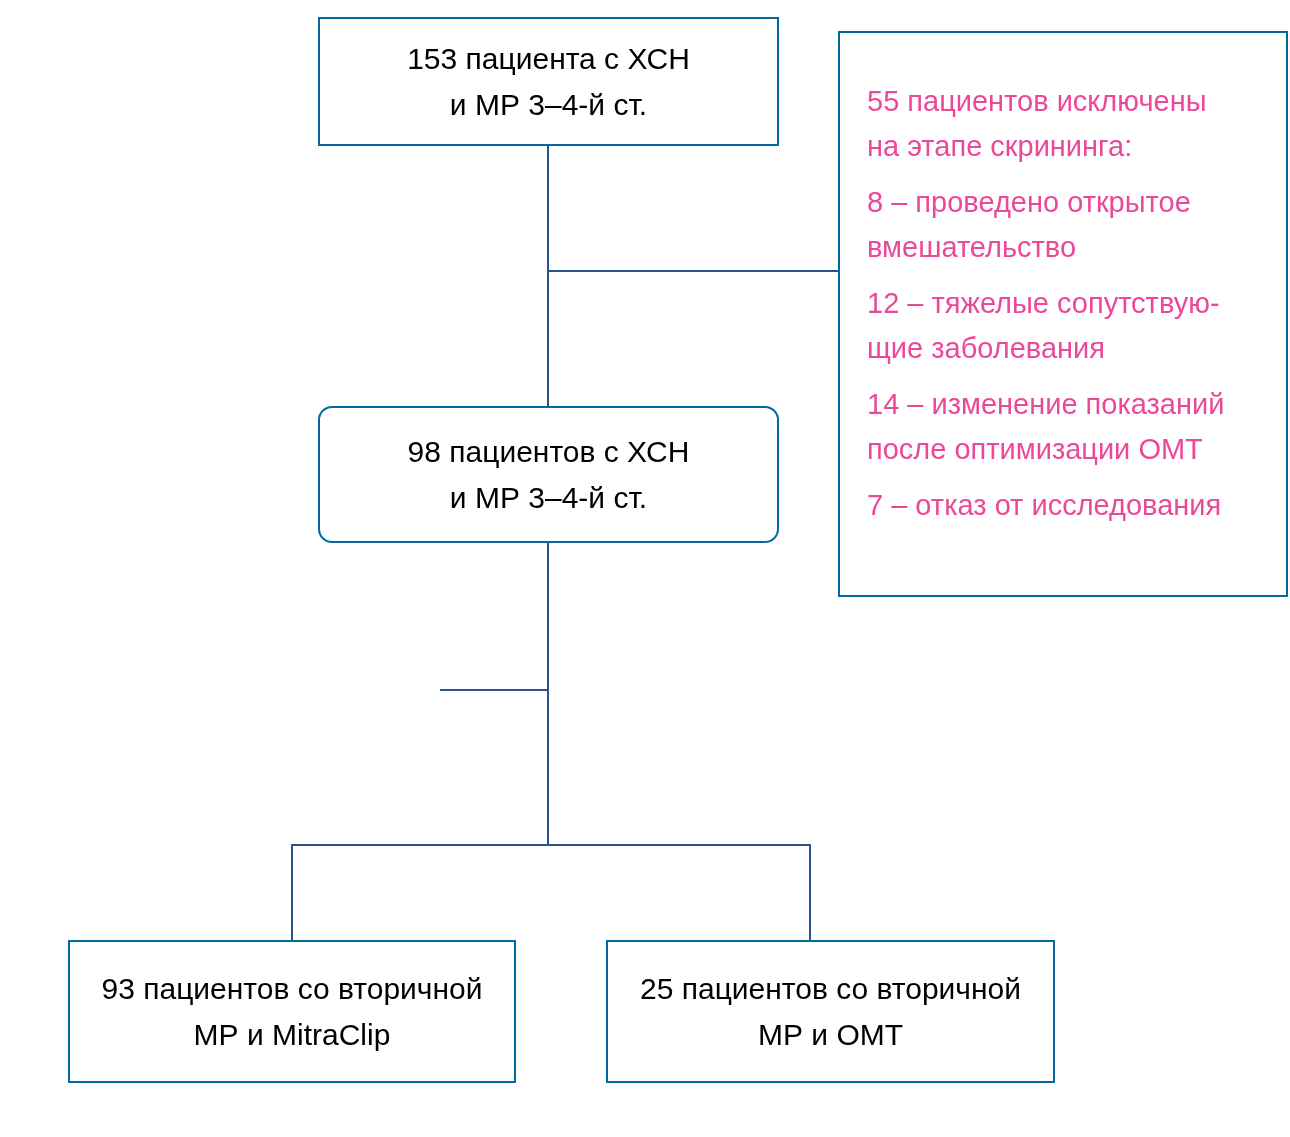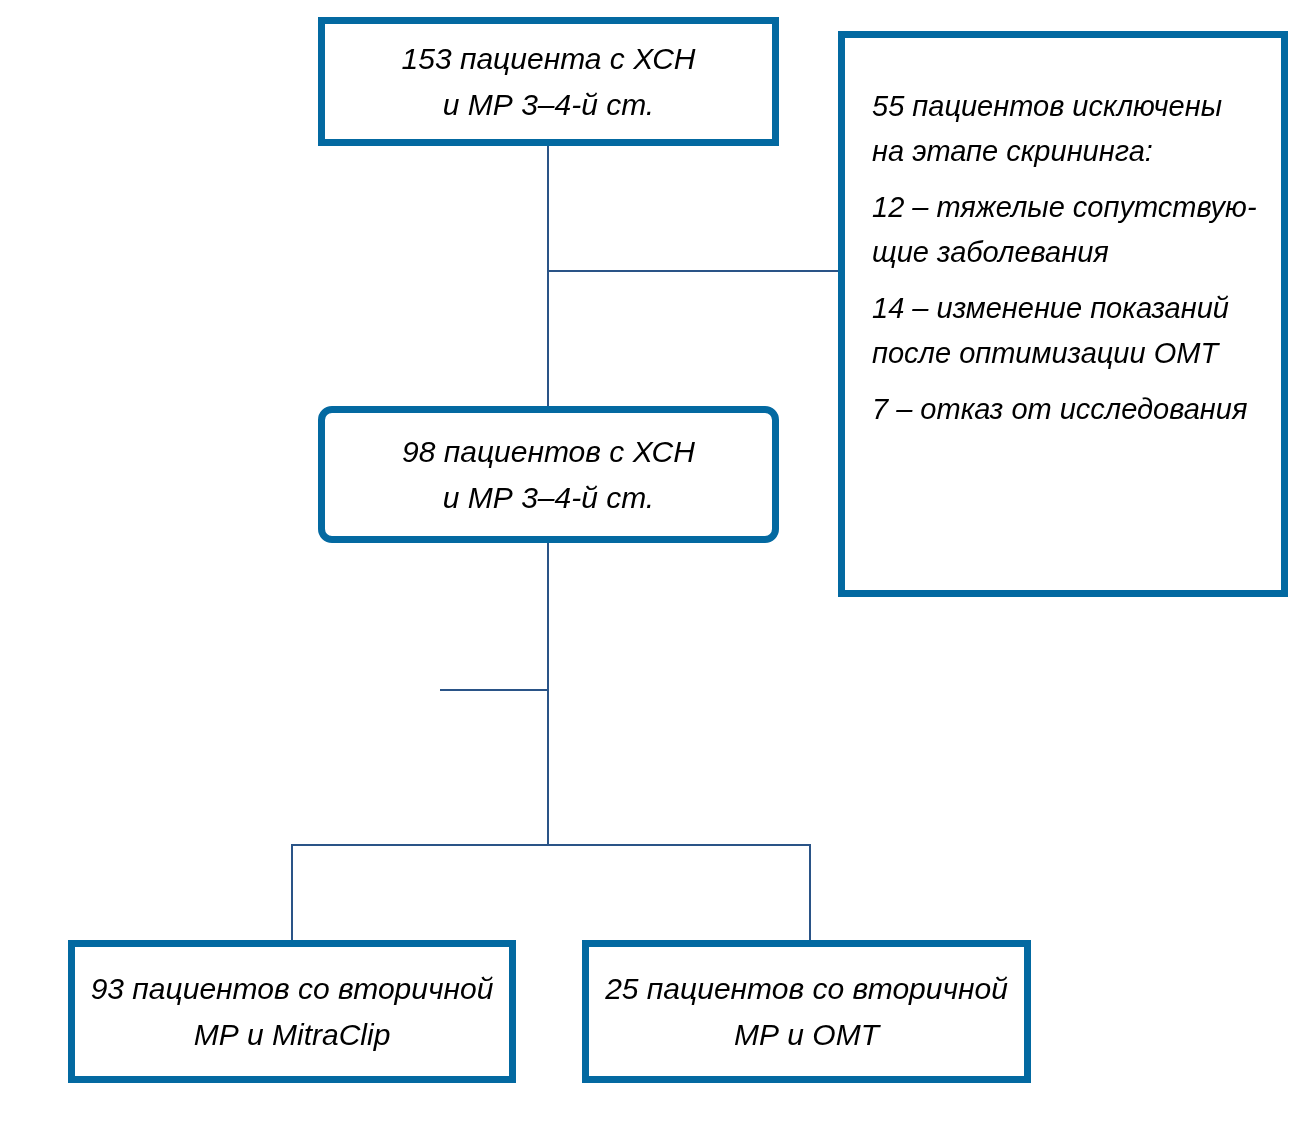--- a/index.html
+++ b/index.html
@@ -12,23 +12,22 @@
     width: 1290px;
     height: 1137px;
     background: #ffffff;
     font-family: "Liberation Sans", "DejaVu Sans", sans-serif;
     color: #000000;
     overflow: hidden;
   }
   .box {
     position: absolute;
     box-sizing: border-box;
-    border: 7px solid #0369a1;
+    border: 2px solid #0369a1;
     background: #ffffff;
-    font-style: italic;
   }
   .box.center {
     display: flex;
     align-items: center;
     justify-content: center;
     text-align: center;
   }
   .box-label {
     white-space: pre-line;
     font-size: 30px;
@@ -37,33 +36,33 @@
   }
   .box.excluded {
     padding: 46px 18px 16px 27px;
     text-align: left;
   }
   .excluded p {
     margin: 0 0 11px 0;
     white-space: pre-line;
     font-size: 29px;
     line-height: 45px;
-    color: #000000;
+    color: #ec4899;
   }
   .connector {
     position: absolute;
     background: #2a5487;
   }
   
   .box-total      { left: 318px; top: 17px;  width: 461px; height: 129px; }
   .box-excluded   { left: 838px; top: 31px;  width: 450px; height: 566px; }
   .box-screened   { left: 318px; top: 406px; width: 461px; height: 137px; border-radius: 14px; }
   .box-primary    { left: 13px;  top: 623px; width: 427px; height: 134px; }
   .box-mitraclip  { left: 68px;  top: 940px; width: 448px; height: 143px; }
-  .box-omt        { left: 582px; top: 940px; width: 449px; height: 143px; }
+  .box-omt        { left: 606px; top: 940px; width: 449px; height: 143px; }
   
   .conn-trunk-top     { left: 547px; top: 146px; width: 2px;   height: 260px; }
   .conn-branch-right  { left: 547px; top: 270px; width: 291px; height: 2px;   }
   .conn-trunk-bottom  { left: 547px; top: 543px; width: 2px;   height: 303px; }
   .conn-branch-left   { left: 440px; top: 689px; width: 108px; height: 2px;   }
   .conn-branch-bottom { left: 291px; top: 844px; width: 520px; height: 2px;   }
   .conn-drop-left     { left: 291px; top: 844px; width: 2px;   height: 96px;  }
   .conn-drop-right    { left: 809px; top: 844px; width: 2px;   height: 96px;  }
 </style>
 </head>
@@ -80,20 +79,22 @@
   <div class="connector conn-drop-right"></div>
 
   <div class="box center box-total">
     <div class="box-label">153 пациента с ХСН
 и МР 3–4-й ст.</div>
   </div>
 
   <div class="box excluded box-excluded">
     <p>55 пациентов исключены
 на этапе скрининга:</p>
+    <p>8 – проведено открытое
+вмешательство</p>
     <p>12 – тяжелые сопутствую-
 щие заболевания</p>
     <p>14 – изменение показаний
 после оптимизации ОМТ</p>
     <p>7 – отказ от исследования</p>
   </div>
 
   <div class="box center box-screened">
     <div class="box-label">98 пациентов с ХСН
 и МР 3–4-й ст.</div>

